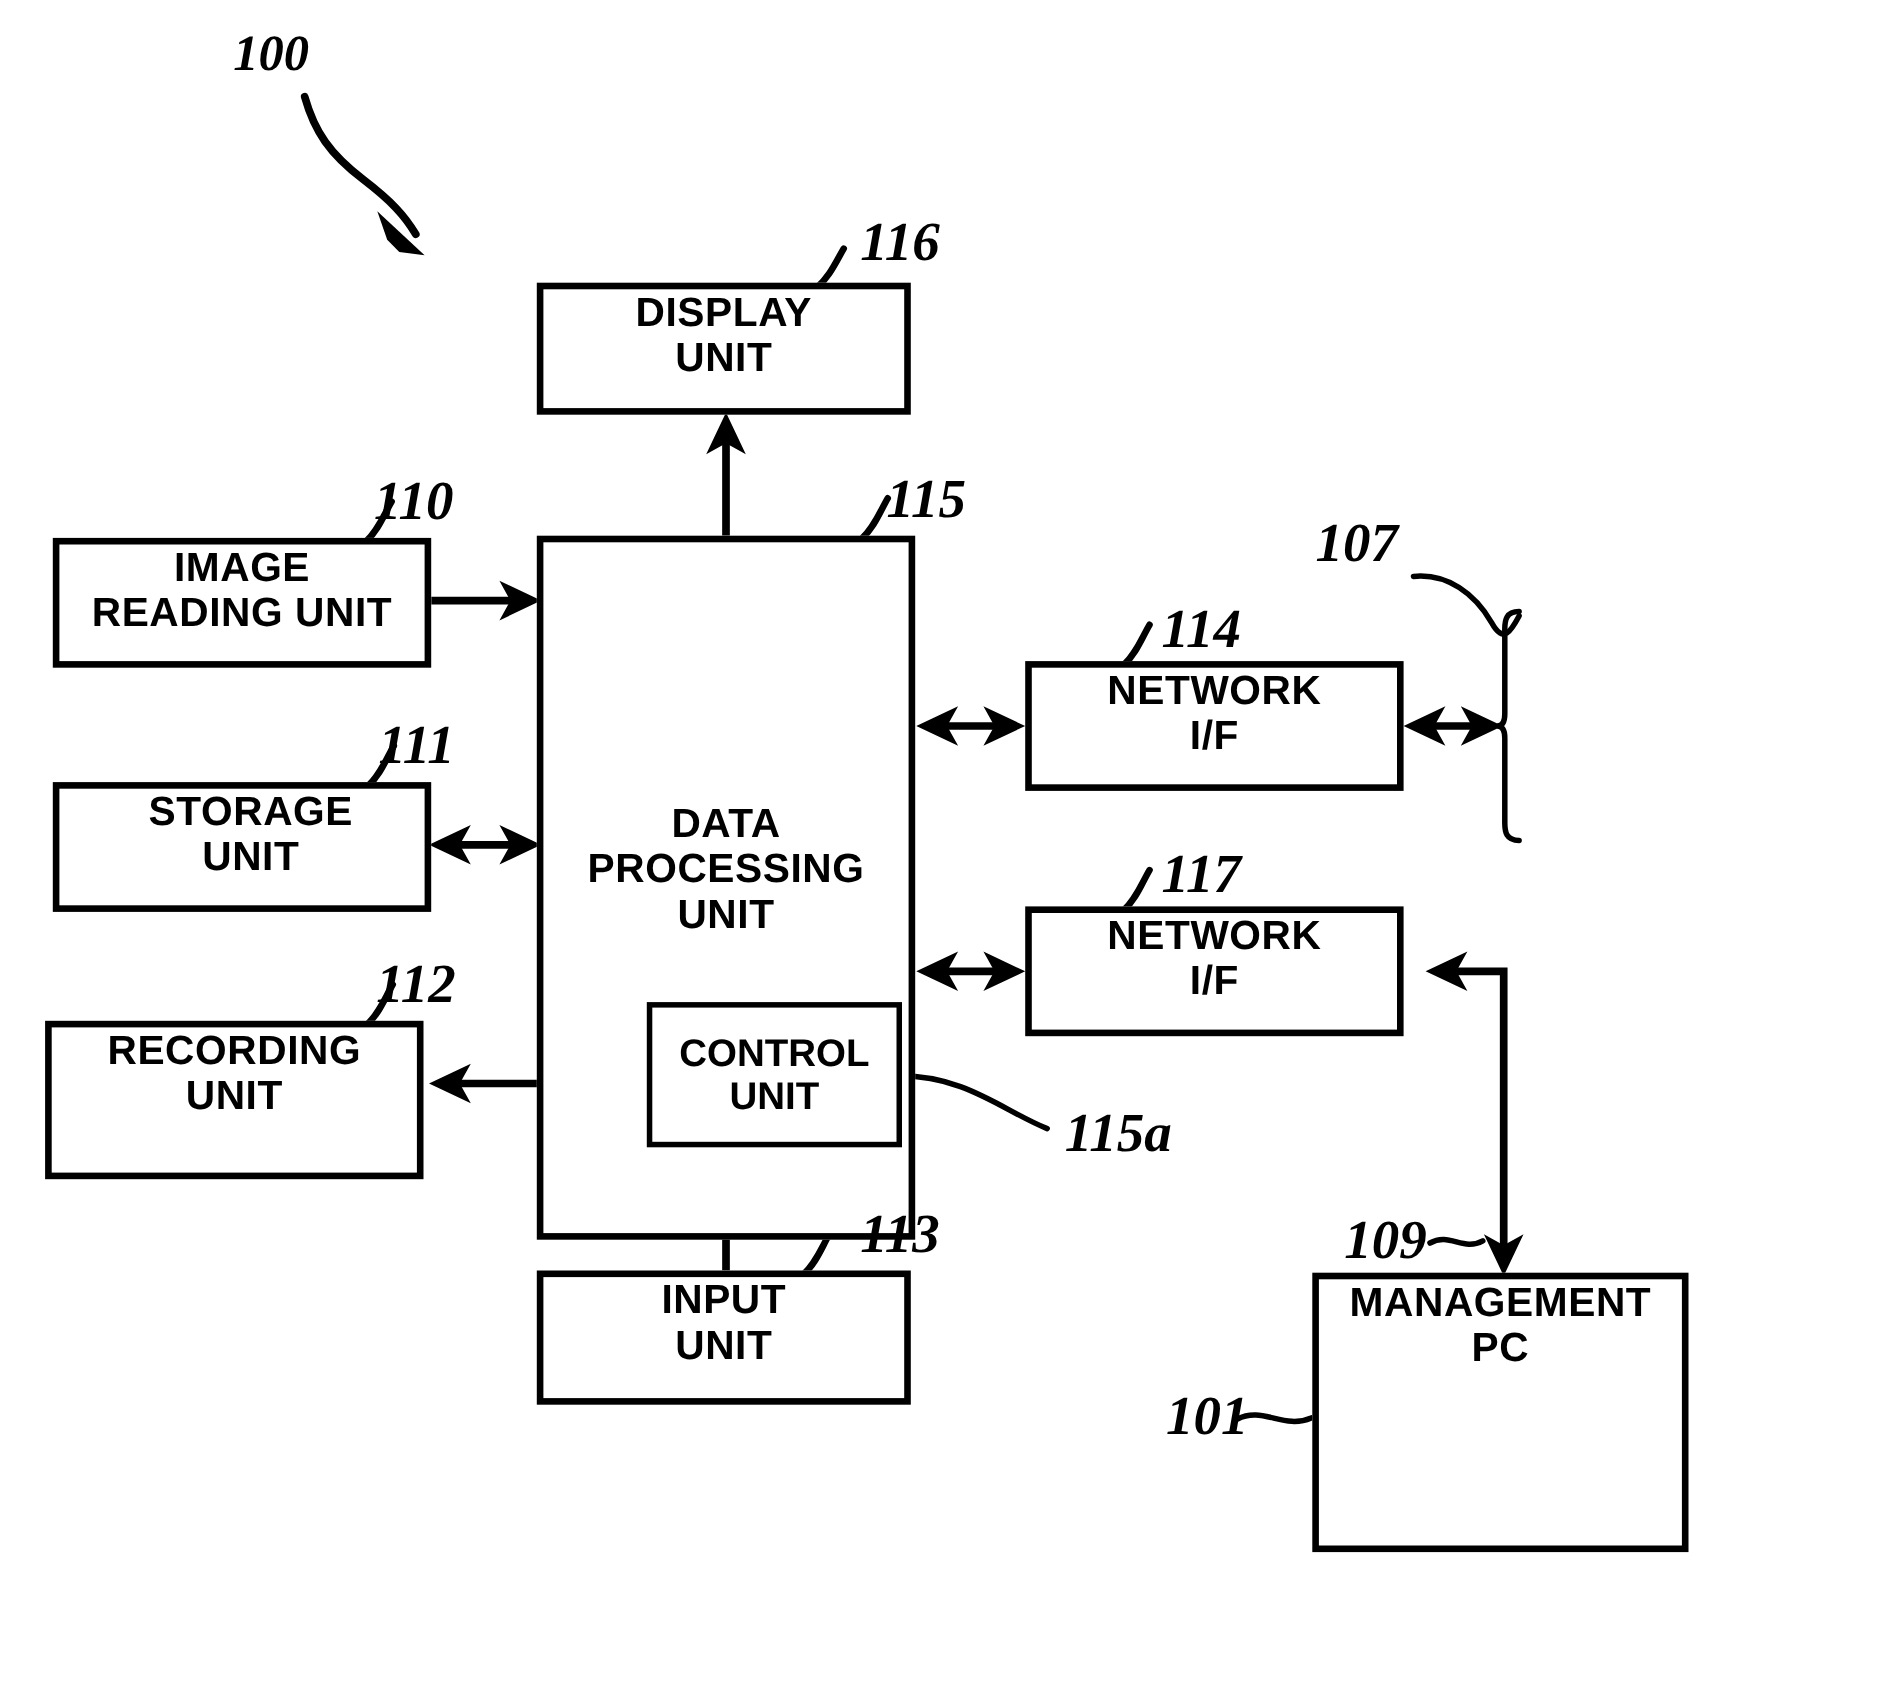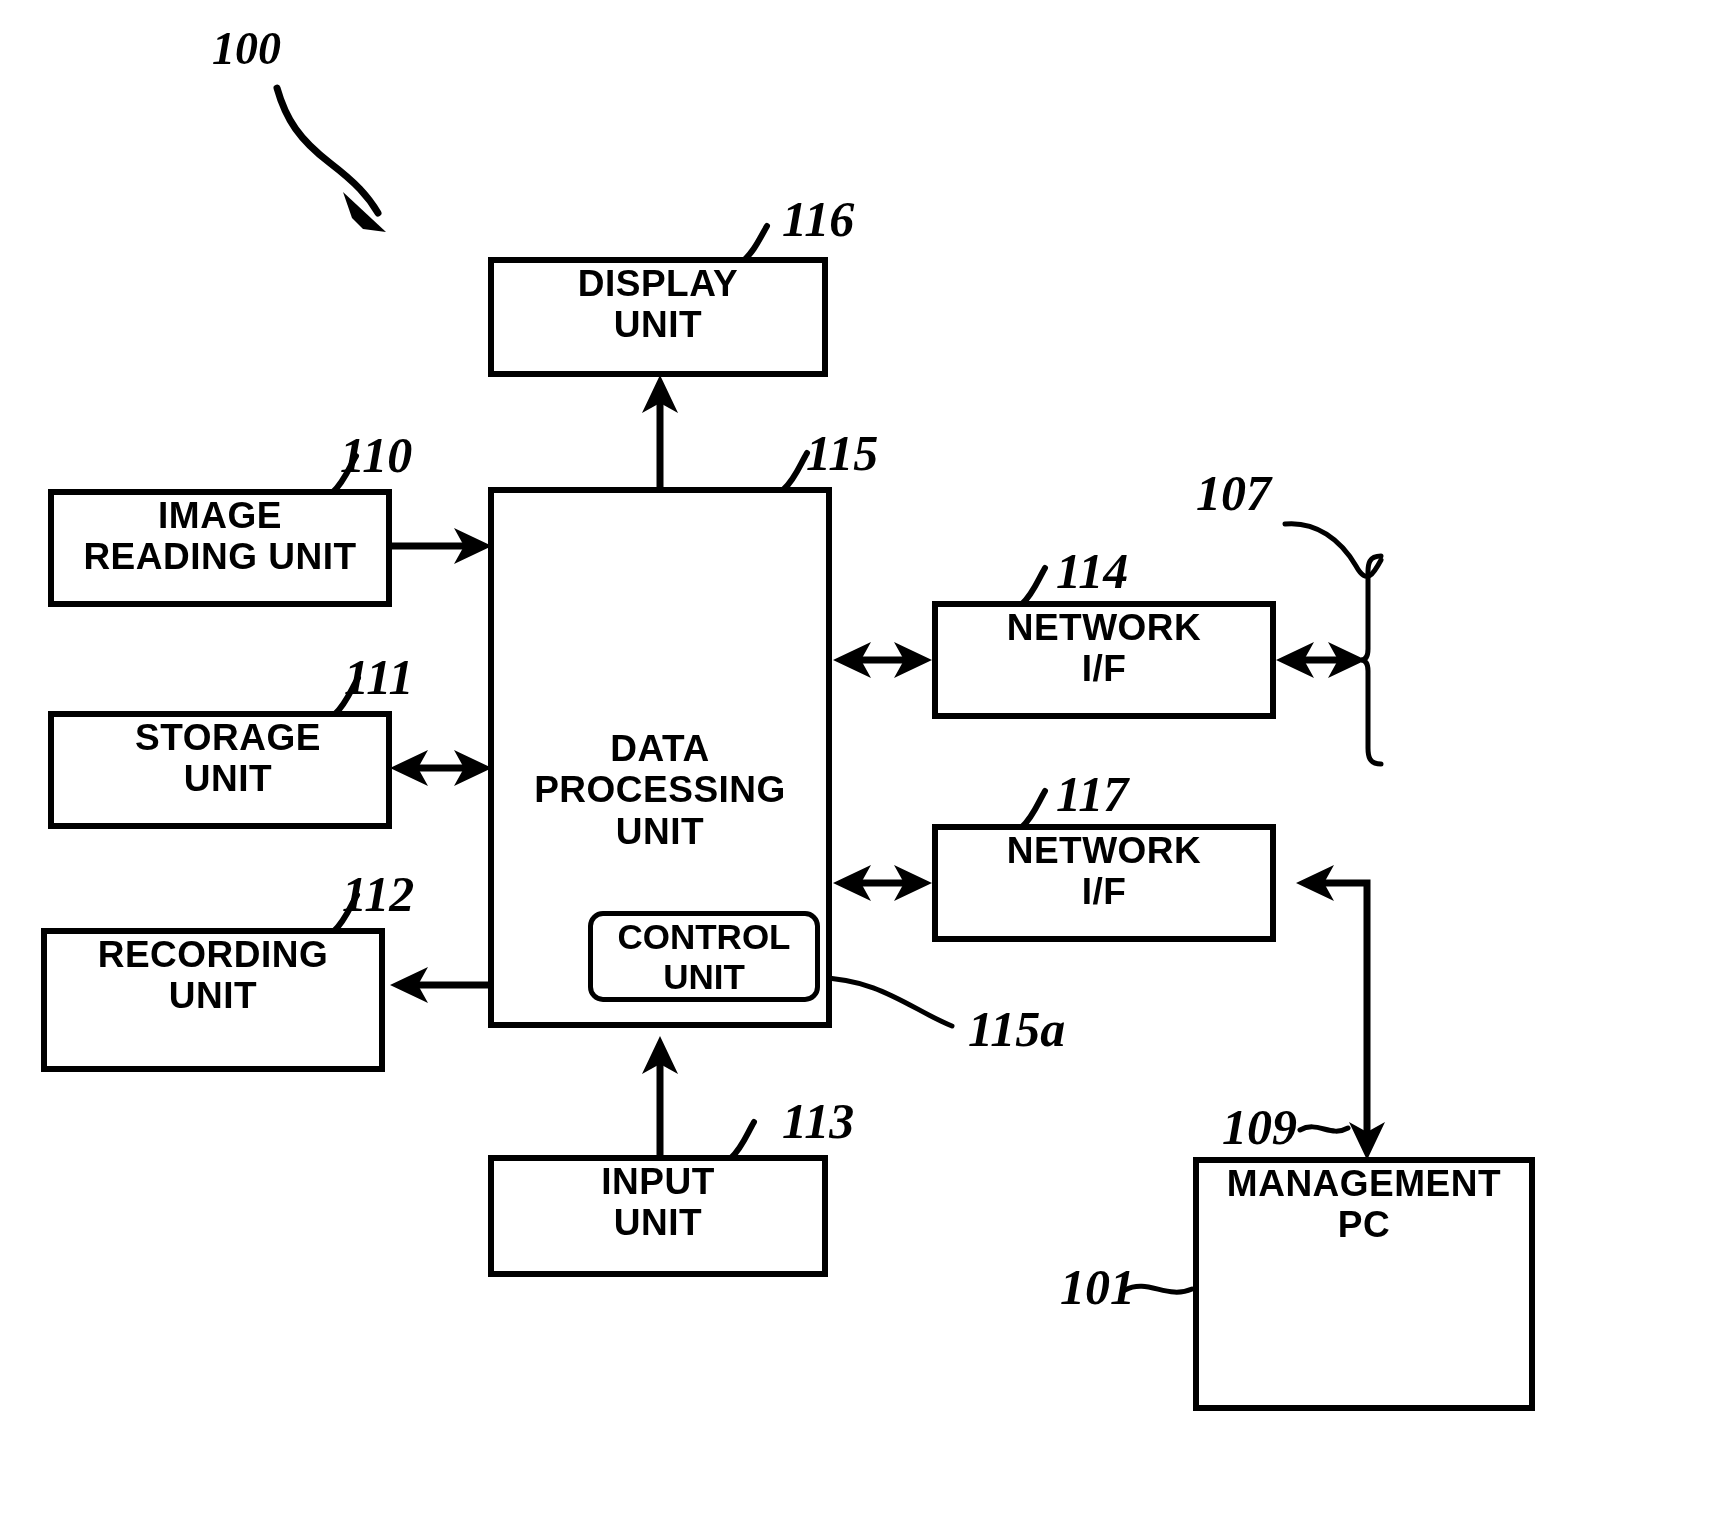--- a/index.html
+++ b/index.html
@@ -225,27 +225,27 @@
   <div class="box" style="left:41px; top:928px; width:344px; height:144px; font-size:37px;">
     <span class="lbl">RECORDING
 UNIT</span>
   </div>
 
   <div class="box" style="left:488px; top:1155px; width:340px; height:122px; font-size:37px;">
     <span class="lbl">INPUT
 UNIT</span>
   </div>
 
-  <div class="box" style="left:488px; top:487px; width:344px; height:541px; font-size:37px; align-items:flex-start; padding-top:235px;">
+  <div class="box" style="left:488px; top:487px; width:344px; height:640px; font-size:37px; align-items:flex-start; padding-top:235px;">
     <span class="lbl">DATA
 PROCESSING
 UNIT</span>
   </div>
 
-  <div class="inner-box" style="left:588px; top:911px; width:232px; height:91px; font-size:35px;border-radius:15px;">
+  <div class="inner-box" style="left:588px; top:911px; width:232px; height:132px; font-size:35px;">
     <span class="lbl">CONTROL
 UNIT</span>
   </div>
 
   <div class="box" style="left:932px; top:601px; width:344px; height:118px; font-size:37px;">
     <span class="lbl">NETWORK
 I/F</span>
   </div>
 
   <div class="box" style="left:932px; top:824px; width:344px; height:118px; font-size:37px;">

